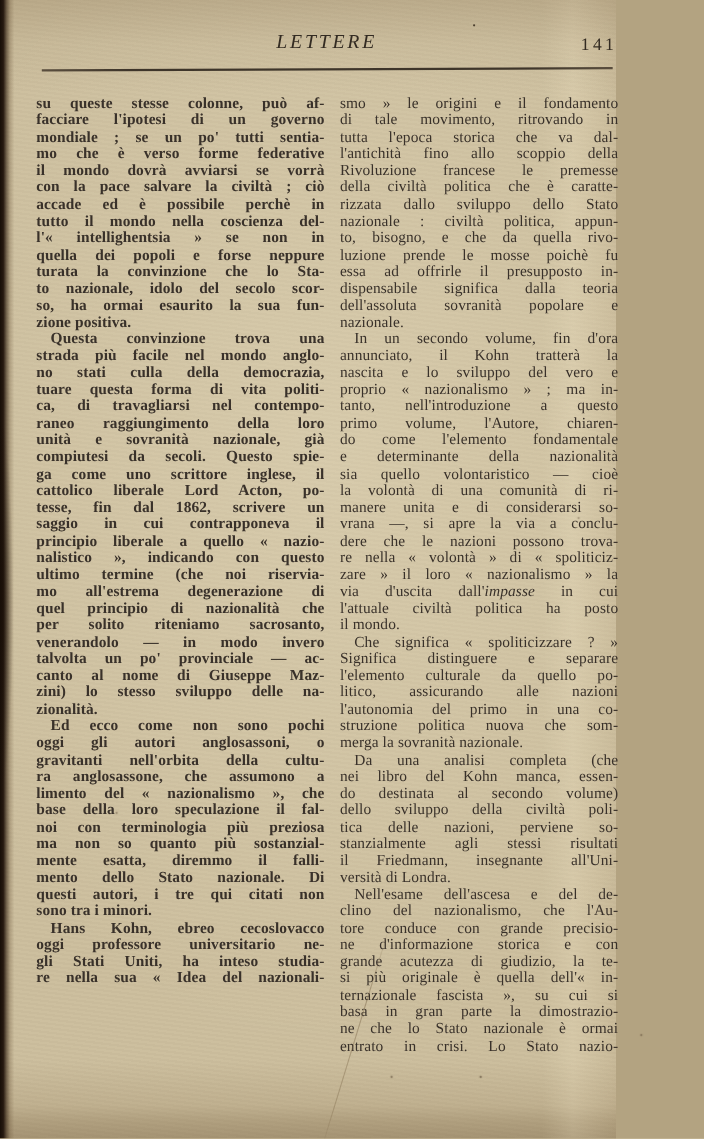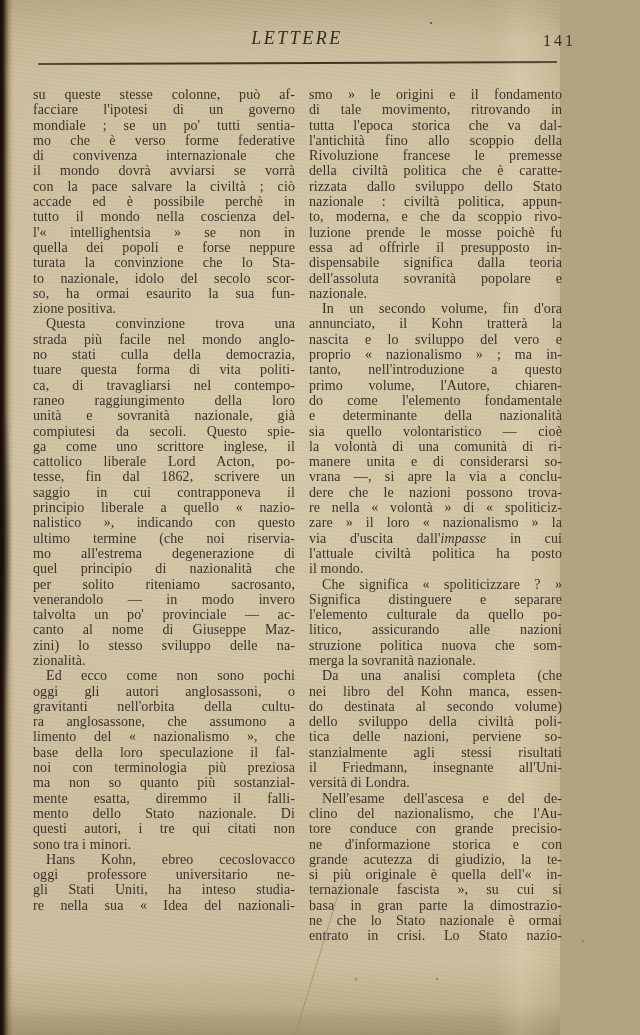--- a/index.html
+++ b/index.html
@@ -25,33 +25,33 @@
   }
   .gutter::after{
     content:"";position:absolute;left:0;top:30%;height:46%;width:13px;
     background:radial-gradient(130% 50% at 0% 50%, rgba(24,14,7,0.75), rgba(0,0,0,0) 72%);
   }
   .hdr-title{
     position:absolute;top:27px;left:0;width:594px;text-align:center;
     font-style:italic;font-size:18px;line-height:22px;letter-spacing:2.5px;color:#332b22;
   }
   .hdr-num{
-    position:absolute;top:31px;left:543px;
+    position:absolute;top:31px;left:528px;
     font-size:16px;line-height:19px;letter-spacing:3px;color:#332b22;
   }
   .hdr-rule{
     position:absolute;top:62px;left:38px;width:519px;height:2px;
     background:linear-gradient(90deg,#5a4e3e,#3e352a 15%,#3e352a 85%,#5a4e3e);
     transform:rotate(-0.22deg);
   }
   .col{
     position:absolute;top:87px;
     font-size:14px;line-height:15.3px;letter-spacing:0.1px;
   }
-  .col-left{left:33px;width:262px;}
+  .col-left{left:33px;width:262px;font-weight:bold;}
   .col-right{left:309px;width:253px;}
   .line{text-align:justify;text-align-last:justify;}
   .line.endline{text-align-last:left;}
   .para.indent .line:first-child{text-indent:13px;}
   .scratch{
     position:absolute;left:322px;top:838px;width:1px;height:215px;
     background:linear-gradient(180deg,rgba(0,0,0,0),rgba(118,97,66,0.45) 30%,rgba(118,97,66,0.35) 80%,rgba(0,0,0,0));
     transform:rotate(17deg);
   }
   .specks{
@@ -72,21 +72,20 @@
   <div class="gutter"></div>
   <div class="hdr-title">LETTERE</div>
   <div class="hdr-num">141</div>
   <div class="hdr-rule"></div>
   <div class="col col-left">
       <div class="para">
         <div class="line">su queste stesse colonne, può af-</div>
         <div class="line">facciare l'ipotesi di un governo</div>
         <div class="line">mondiale ; se un po' tutti sentia-</div>
         <div class="line">mo che è verso forme federative</div>
-        <div class="line">di convivenza internazionale che</div>
         <div class="line">il mondo dovrà avviarsi se vorrà</div>
         <div class="line">con la pace salvare la civiltà ; ciò</div>
         <div class="line">accade ed è possibile perchè in</div>
         <div class="line">tutto il mondo nella coscienza del-</div>
         <div class="line">l'« intellighentsia » se non in</div>
         <div class="line">quella dei popoli e forse neppure</div>
         <div class="line">turata la convinzione che lo Sta-</div>
         <div class="line">to nazionale, idolo del secolo scor-</div>
         <div class="line">so, ha ormai esaurito la sua fun-</div>
         <div class="line endline">zione positiva.</div>
@@ -140,21 +139,21 @@
   <div class="col col-right">
       <div class="para">
         <div class="line">smo » le origini e il fondamento</div>
         <div class="line">di tale movimento, ritrovando in</div>
         <div class="line">tutta l'epoca storica che va dal-</div>
         <div class="line">l'antichità fino allo scoppio della</div>
         <div class="line">Rivoluzione francese le premesse</div>
         <div class="line">della civiltà politica che è caratte-</div>
         <div class="line">rizzata dallo sviluppo dello Stato</div>
         <div class="line">nazionale : civiltà politica, appun-</div>
-        <div class="line">to, moderna, e che da scoppio rivo-</div>
+        <div class="line">to, bisogno, e che da quella rivo-</div>
         <div class="line">luzione prende le mosse poichè fu</div>
         <div class="line">essa ad offrirle il presupposto in-</div>
         <div class="line">dispensabile significa dalla teoria</div>
         <div class="line">dell'assoluta sovranità popolare e</div>
         <div class="line endline">nazionale.</div>
       </div>
       <div class="para indent">
         <div class="line">In un secondo volume, fin d'ora</div>
         <div class="line">annunciato, il Kohn tratterà la</div>
         <div class="line">nascita e lo sviluppo del vero e</div>
@@ -172,20 +171,21 @@
         <div class="line">zare » il loro « nazionalismo » la</div>
         <div class="line"><span>via d'uscita dall'</span><span style="font-style: italic;">impasse</span><span> in cui</span></div>
         <div class="line">l'attuale civiltà politica ha posto</div>
         <div class="line endline">il mondo.</div>
       </div>
       <div class="para indent">
         <div class="line">Che significa « spoliticizzare ? »</div>
         <div class="line">Significa distinguere e separare</div>
         <div class="line">l'elemento culturale da quello po-</div>
         <div class="line">litico, assicurando alle nazioni</div>
+        <div class="line">l'autonomia del primo in una co-</div>
         <div class="line">struzione politica nuova che som-</div>
         <div class="line endline">merga la sovranità nazionale.</div>
       </div>
       <div class="para indent">
         <div class="line">Da una analisi completa (che</div>
         <div class="line">nei libro del Kohn manca, essen-</div>
         <div class="line">do destinata al secondo volume)</div>
         <div class="line">dello sviluppo della civiltà poli-</div>
         <div class="line">tica delle nazioni, perviene so-</div>
         <div class="line">stanzialmente agli stessi risultati</div>

